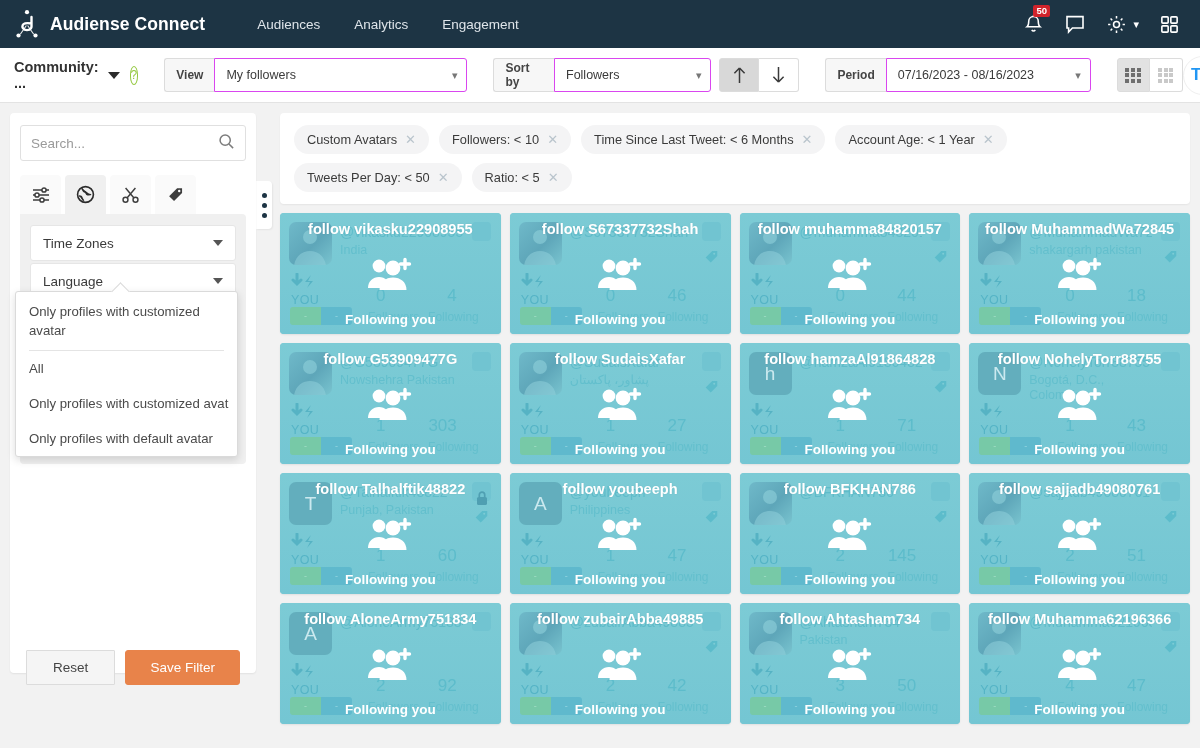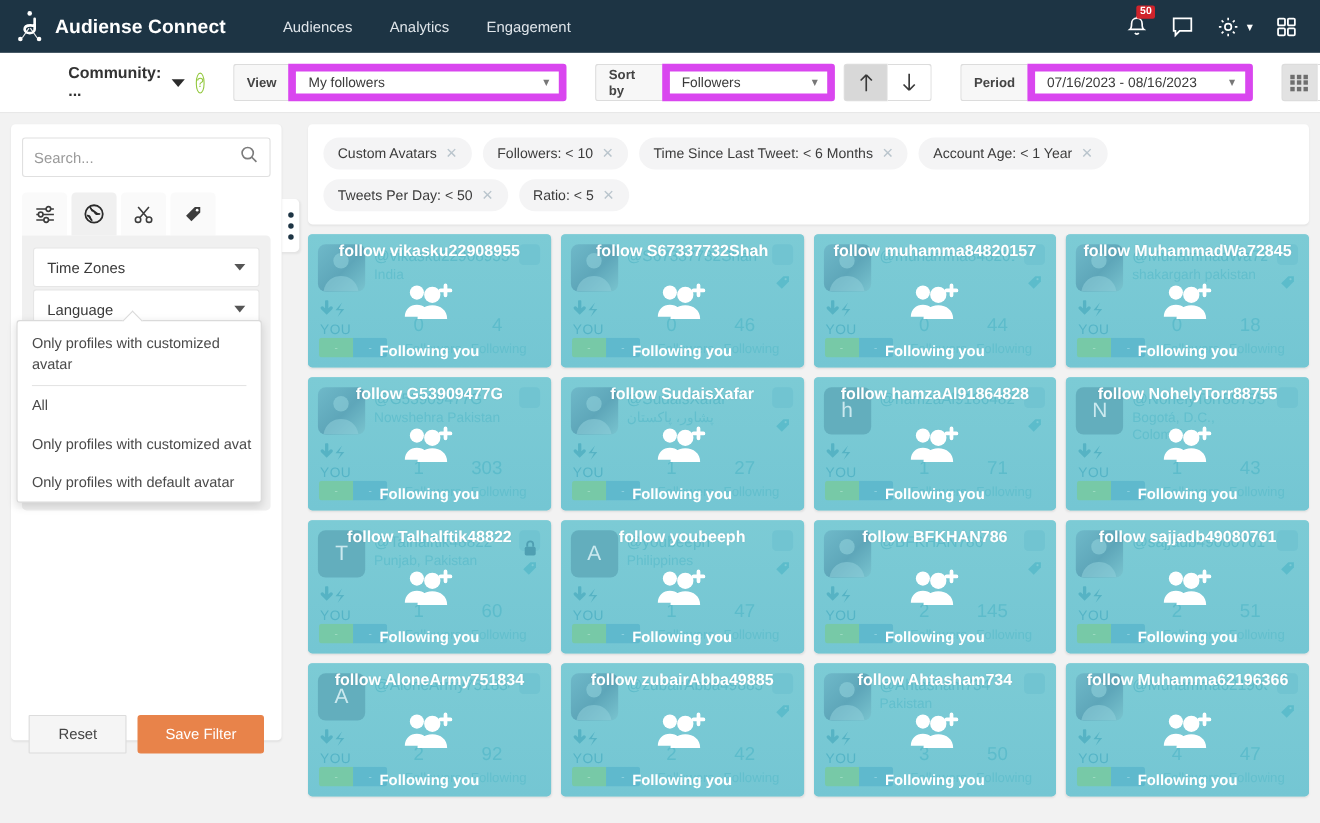--- a/index.html
+++ b/index.html
@@ -31,37 +31,37 @@
   }
 
   
   .toolbar {
     height: 55px; background: #fff;
     display: flex; align-items: center;
     padding: 0 14px; gap: 0;
     border-bottom: 1px solid #e3e3e3;
   }
   .community { display: flex; align-items: center; gap: 9px; }
-  .community-label { font-size: 14.5px; font-weight: bold; color: #333; margin-left: 48px; }
+  .community-label { font-size: 14.5px; font-weight: bold; color: #333; }
   .caret-dark { width:0;height:0;border-left:6px solid transparent;border-right:6px solid transparent;border-top:7px solid #2b2b2b; }
   .help-circle {
     width: 19px; height: 19px; border-radius: 50%;
     border: 1.6px solid #93c83e; color: #93c83e;
     font-size: 12px; display: flex; align-items: center; justify-content: center;
     cursor: pointer;
   }
   .ctrl-group { display: flex; align-items: stretch; margin-left: 26px; height: 34px; }
   .ctrl-label {
     background: #f7f7f7; border: 1px solid #dcdcdc; border-right: none;
     display: flex; align-items: center; padding: 0 11px;
     font-size: 12px; font-weight: bold; color: #444;
     border-radius: 3px 0 0 3px;
   }
   .ctrl-select {
-    background: #fff; border: 7px solid #d946ef;
+    background: #fff; border: 1px solid #d946ef;
     display: flex; align-items: center; justify-content: space-between;
     padding: 0 9px 0 11px; font-size: 12.5px; color: #3a3a3a;
     border-radius: 0 3px 3px 0; cursor: pointer; gap: 8px;
   }
   .sel-view { width: 253px; }
   .sel-sort { width: 171px; }
   .sel-period { width: 205px; }
   .chev { color: #777; font-size: 11px; line-height: 1; }
   .arrow-btns { display: flex; margin-left: 8px; height: 34px; }
   .arrow-btn {

